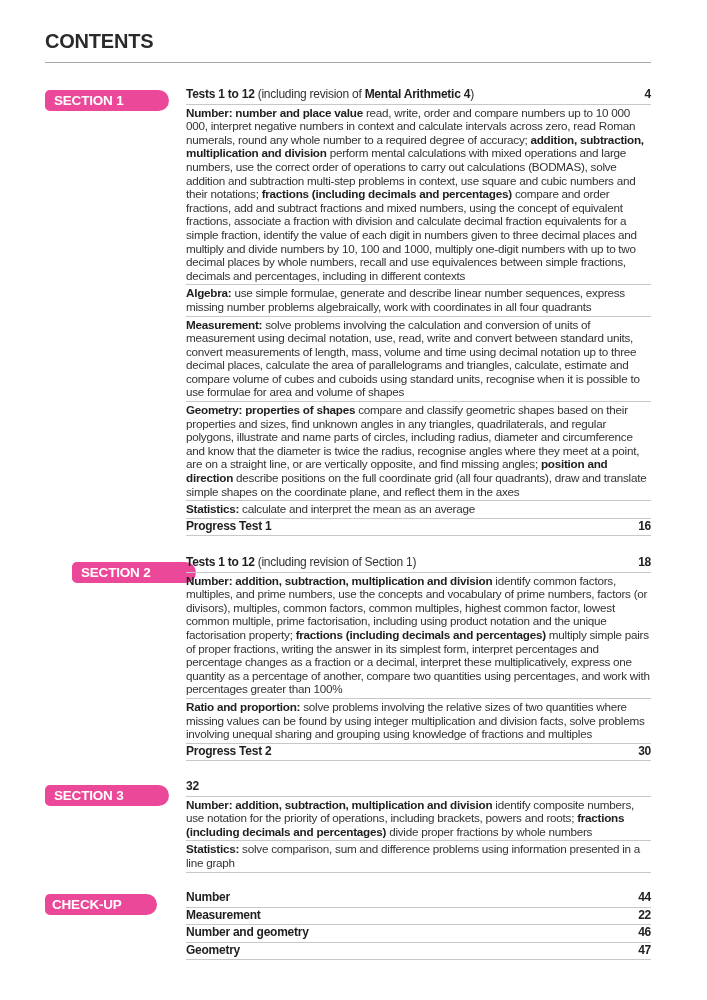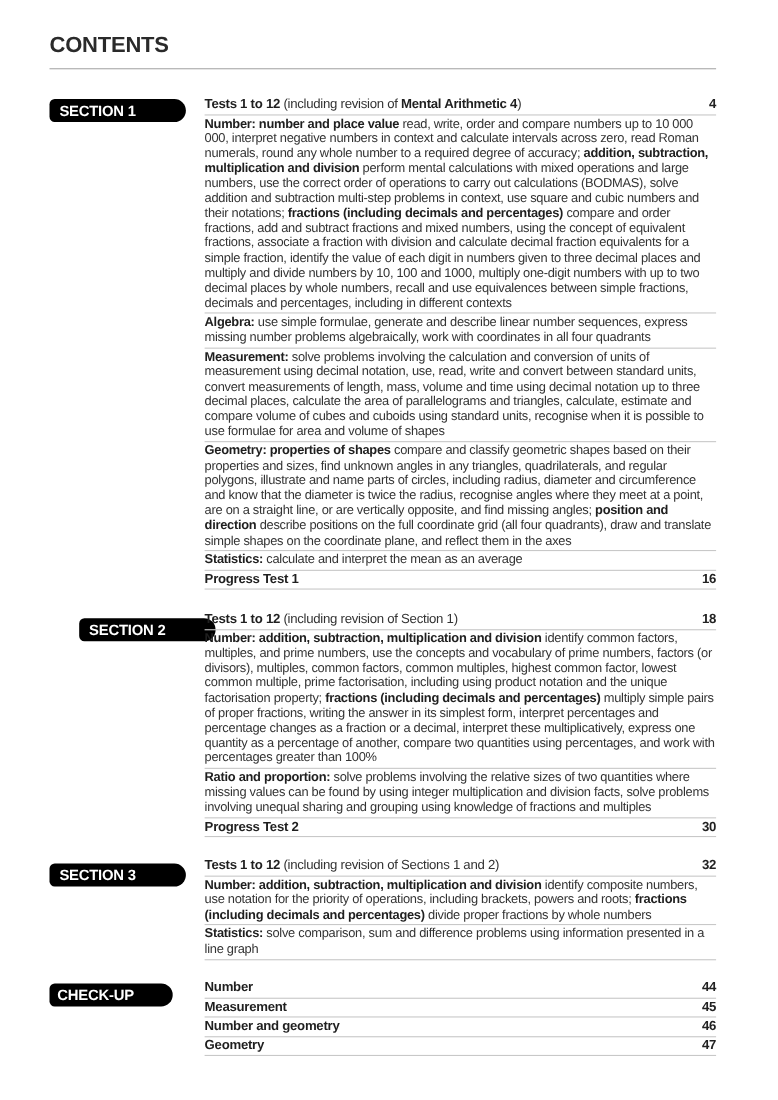--- a/index.html
+++ b/index.html
@@ -12,21 +12,21 @@
       position: absolute; left: 45px; top: 30px;
       font-size: 20px; font-weight: bold; letter-spacing: -0.2px;
       color: #2a2a2a;
     }
     .title-rule {
       position: absolute; left: 45px; top: 62px; width: 606px; height: 1px;
       background: #a9a9a9;
     }
     .badge {
       position: absolute; left: 45px;
-      background: #000000; color: #ffffff;
+      background: #ec4899; color: #ffffff;
       font-weight: bold; font-size: 13.5px;
       height: 21px; line-height: 21px;
       padding-left: 9px;
       border-radius: 5px 11px 11px 5px;
       box-sizing: border-box;
       letter-spacing: -0.2px;
     }
     .content {
       position: absolute; left: 186px; width: 465px;
       font-size: 11.7px; line-height: 13.6px;
@@ -78,36 +78,35 @@
   <div class="row entries"><span class="b">Ratio and proportion:</span><span> solve problems involving the relative sizes of two quantities where missing values can be found by using integer multiplication and division facts, solve problems involving unequal sharing and grouping using knowledge of fractions and multiples</span></div>
   <div class="row head">
     <span class="label b">Progress Test 2</span>
     <span class="page-num">30</span>
   </div>
 </div>
 
 <div class="badge" style="top:785px;width:124px;">SECTION 3</div>
 <div class="content" style="top:779px;">
   <div class="row head">
-    <span class="label"><span class="b">Tests 1 to 12</span><span> (including revision of Sections 1 and 2)</span></span>
     <span class="page-num">32</span>
   </div>
   <div class="row entries"><span class="b">Number: addition, subtraction, multiplication and division</span><span> identify composite numbers, use notation for the priority of operations, including brackets, powers and roots; </span><span class="b">fractions (including decimals and percentages)</span><span> divide proper fractions by whole numbers</span></div>
   <div class="row entries"><span class="b">Statistics:</span><span> solve comparison, sum and difference problems using information presented in a line graph</span></div>
 </div>
 
 <div class="badge" style="top:894px;width:112px;padding-left:7px;">CHECK-UP TESTS</div>
 <div class="content" style="top:890px;">
   <div class="row head">
     <span class="label b">Number</span>
     <span class="page-num">44</span>
   </div>
   <div class="row head">
     <span class="label b">Measurement</span>
-    <span class="page-num">45</span>
+    <span class="page-num">22</span>
   </div>
   <div class="row head">
     <span class="label b">Number and geometry</span>
     <span class="page-num">46</span>
   </div>
   <div class="row head">
     <span class="label b">Geometry</span>
     <span class="page-num">47</span>
   </div>
 </div>

